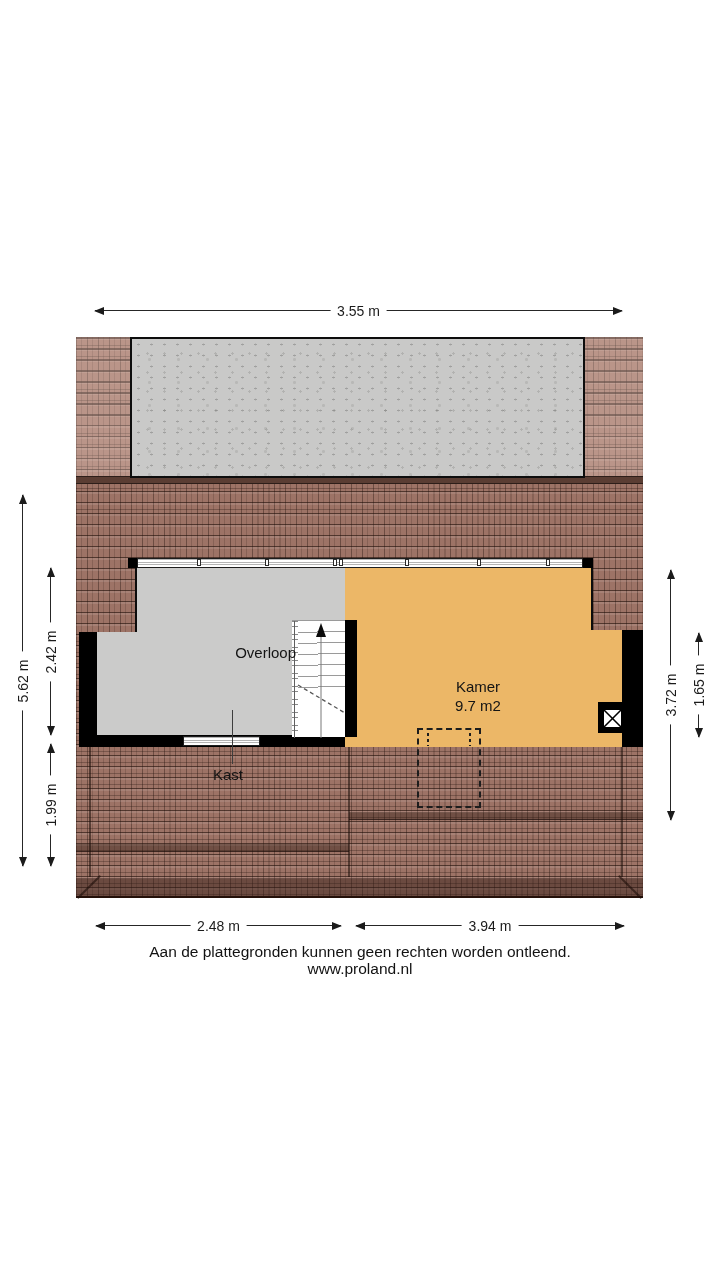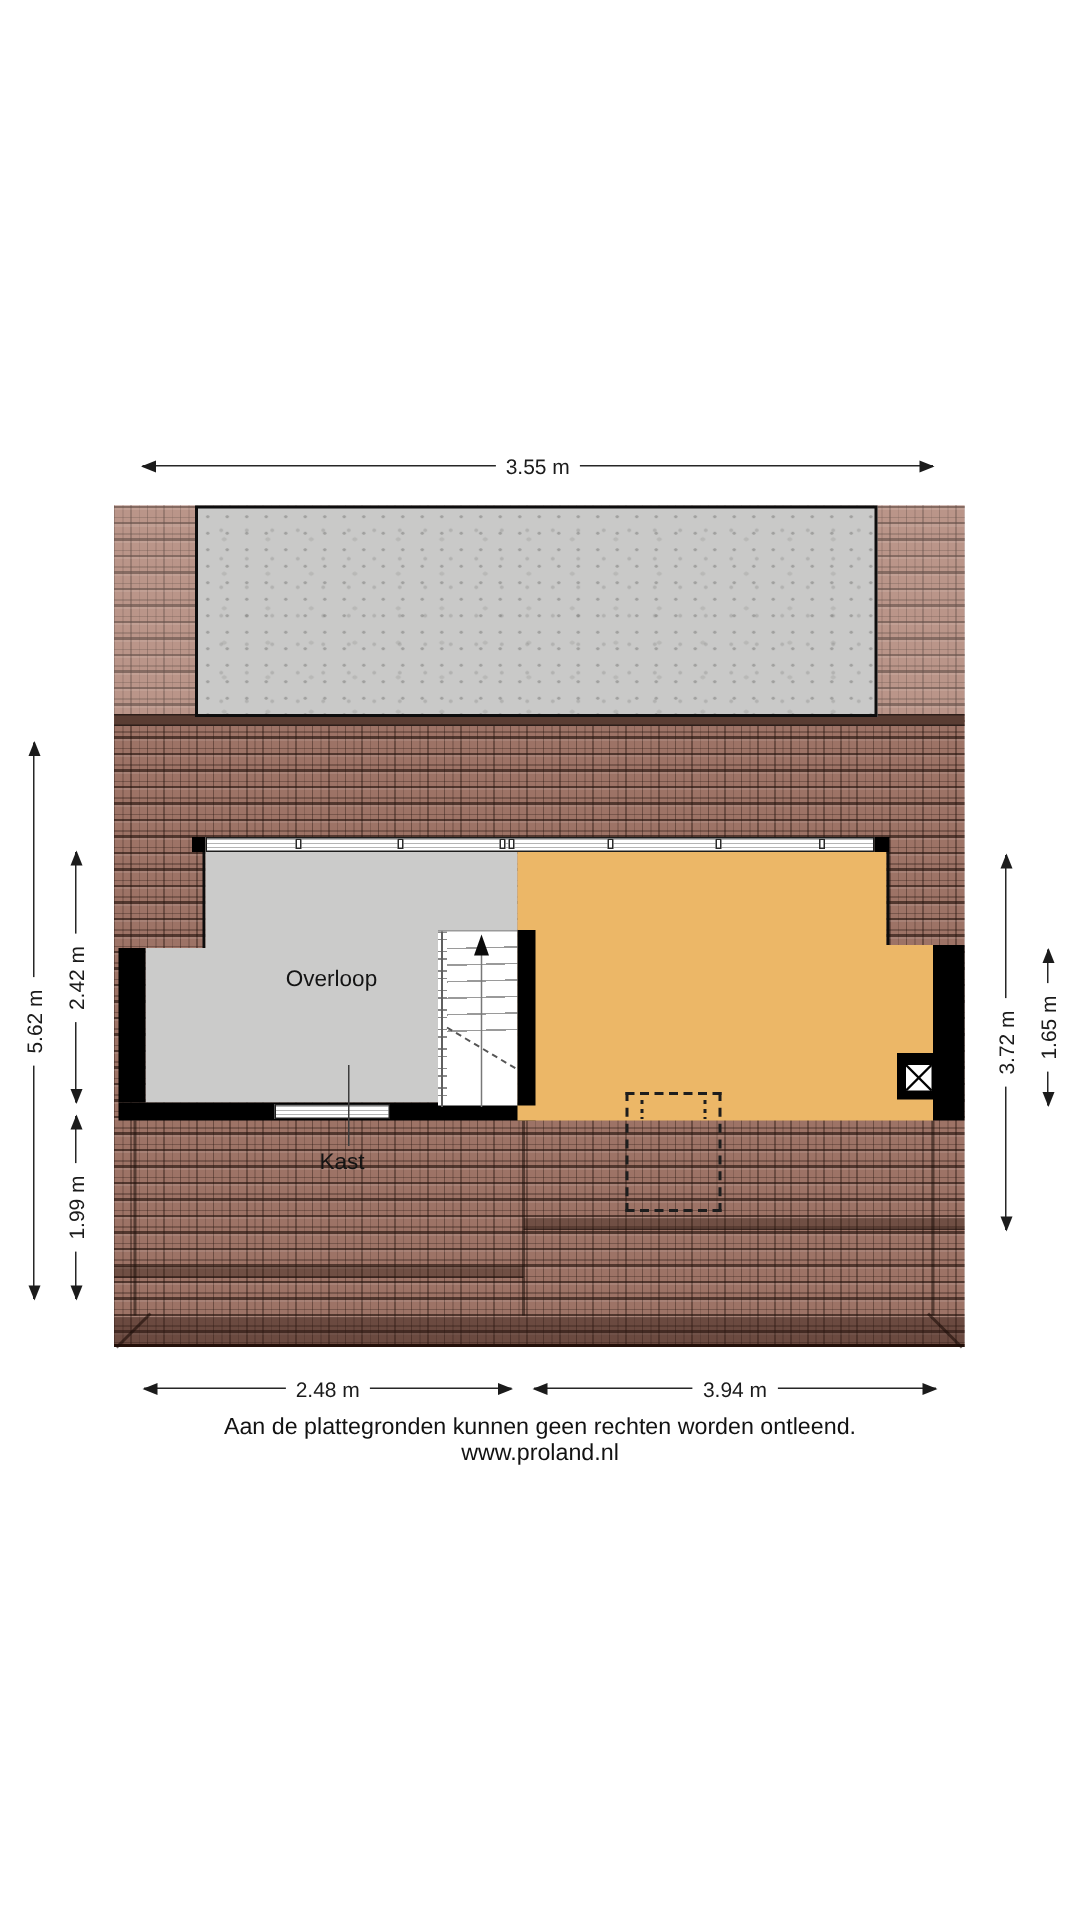--- a/index.html
+++ b/index.html
@@ -135,21 +135,25 @@
     </svg>
   </div>
   <div class="abs wall" style="left:345px;top:620px;width:12px;height:117px;"></div>
 
   <div class="abs dashedbox" style="left:417px;top:728px;width:64px;height:80px;"></div>
   <div class="abs dashtick" style="left:427px;top:733px;height:13px;"></div>
   <div class="abs dashtick" style="left:469px;top:733px;height:13px;"></div>
 
   <div class="abs leader" style="left:232px;top:710px;height:54px;"></div>
 
-  <div class="abs room-label" style="left:146px;top:643px;width:150px;">Overloop</div>
+  <div class="abs room-label" style="left:146px;top:643px;width:150px;text-align:right;">Overloop</div>
+  <div class="abs room-label" style="left:408px;top:677px;width:140px;">
+    <div>Kamer</div>
+    <div>9.7 m2</div>
+  </div>
   <div class="abs room-label" style="left:178px;top:765px;width:100px;">Kast</div>
 
   <div class="abs hdim" style="left:95px;top:310px;width:527px;">
     <span class="arr w"></span>
     <span class="arr e"></span>
     <span class="dim-label">3.55 m</span>
   </div>
 
   <div class="abs hdim" style="left:96px;top:925px;width:245px;">
     <span class="arr w"></span>

